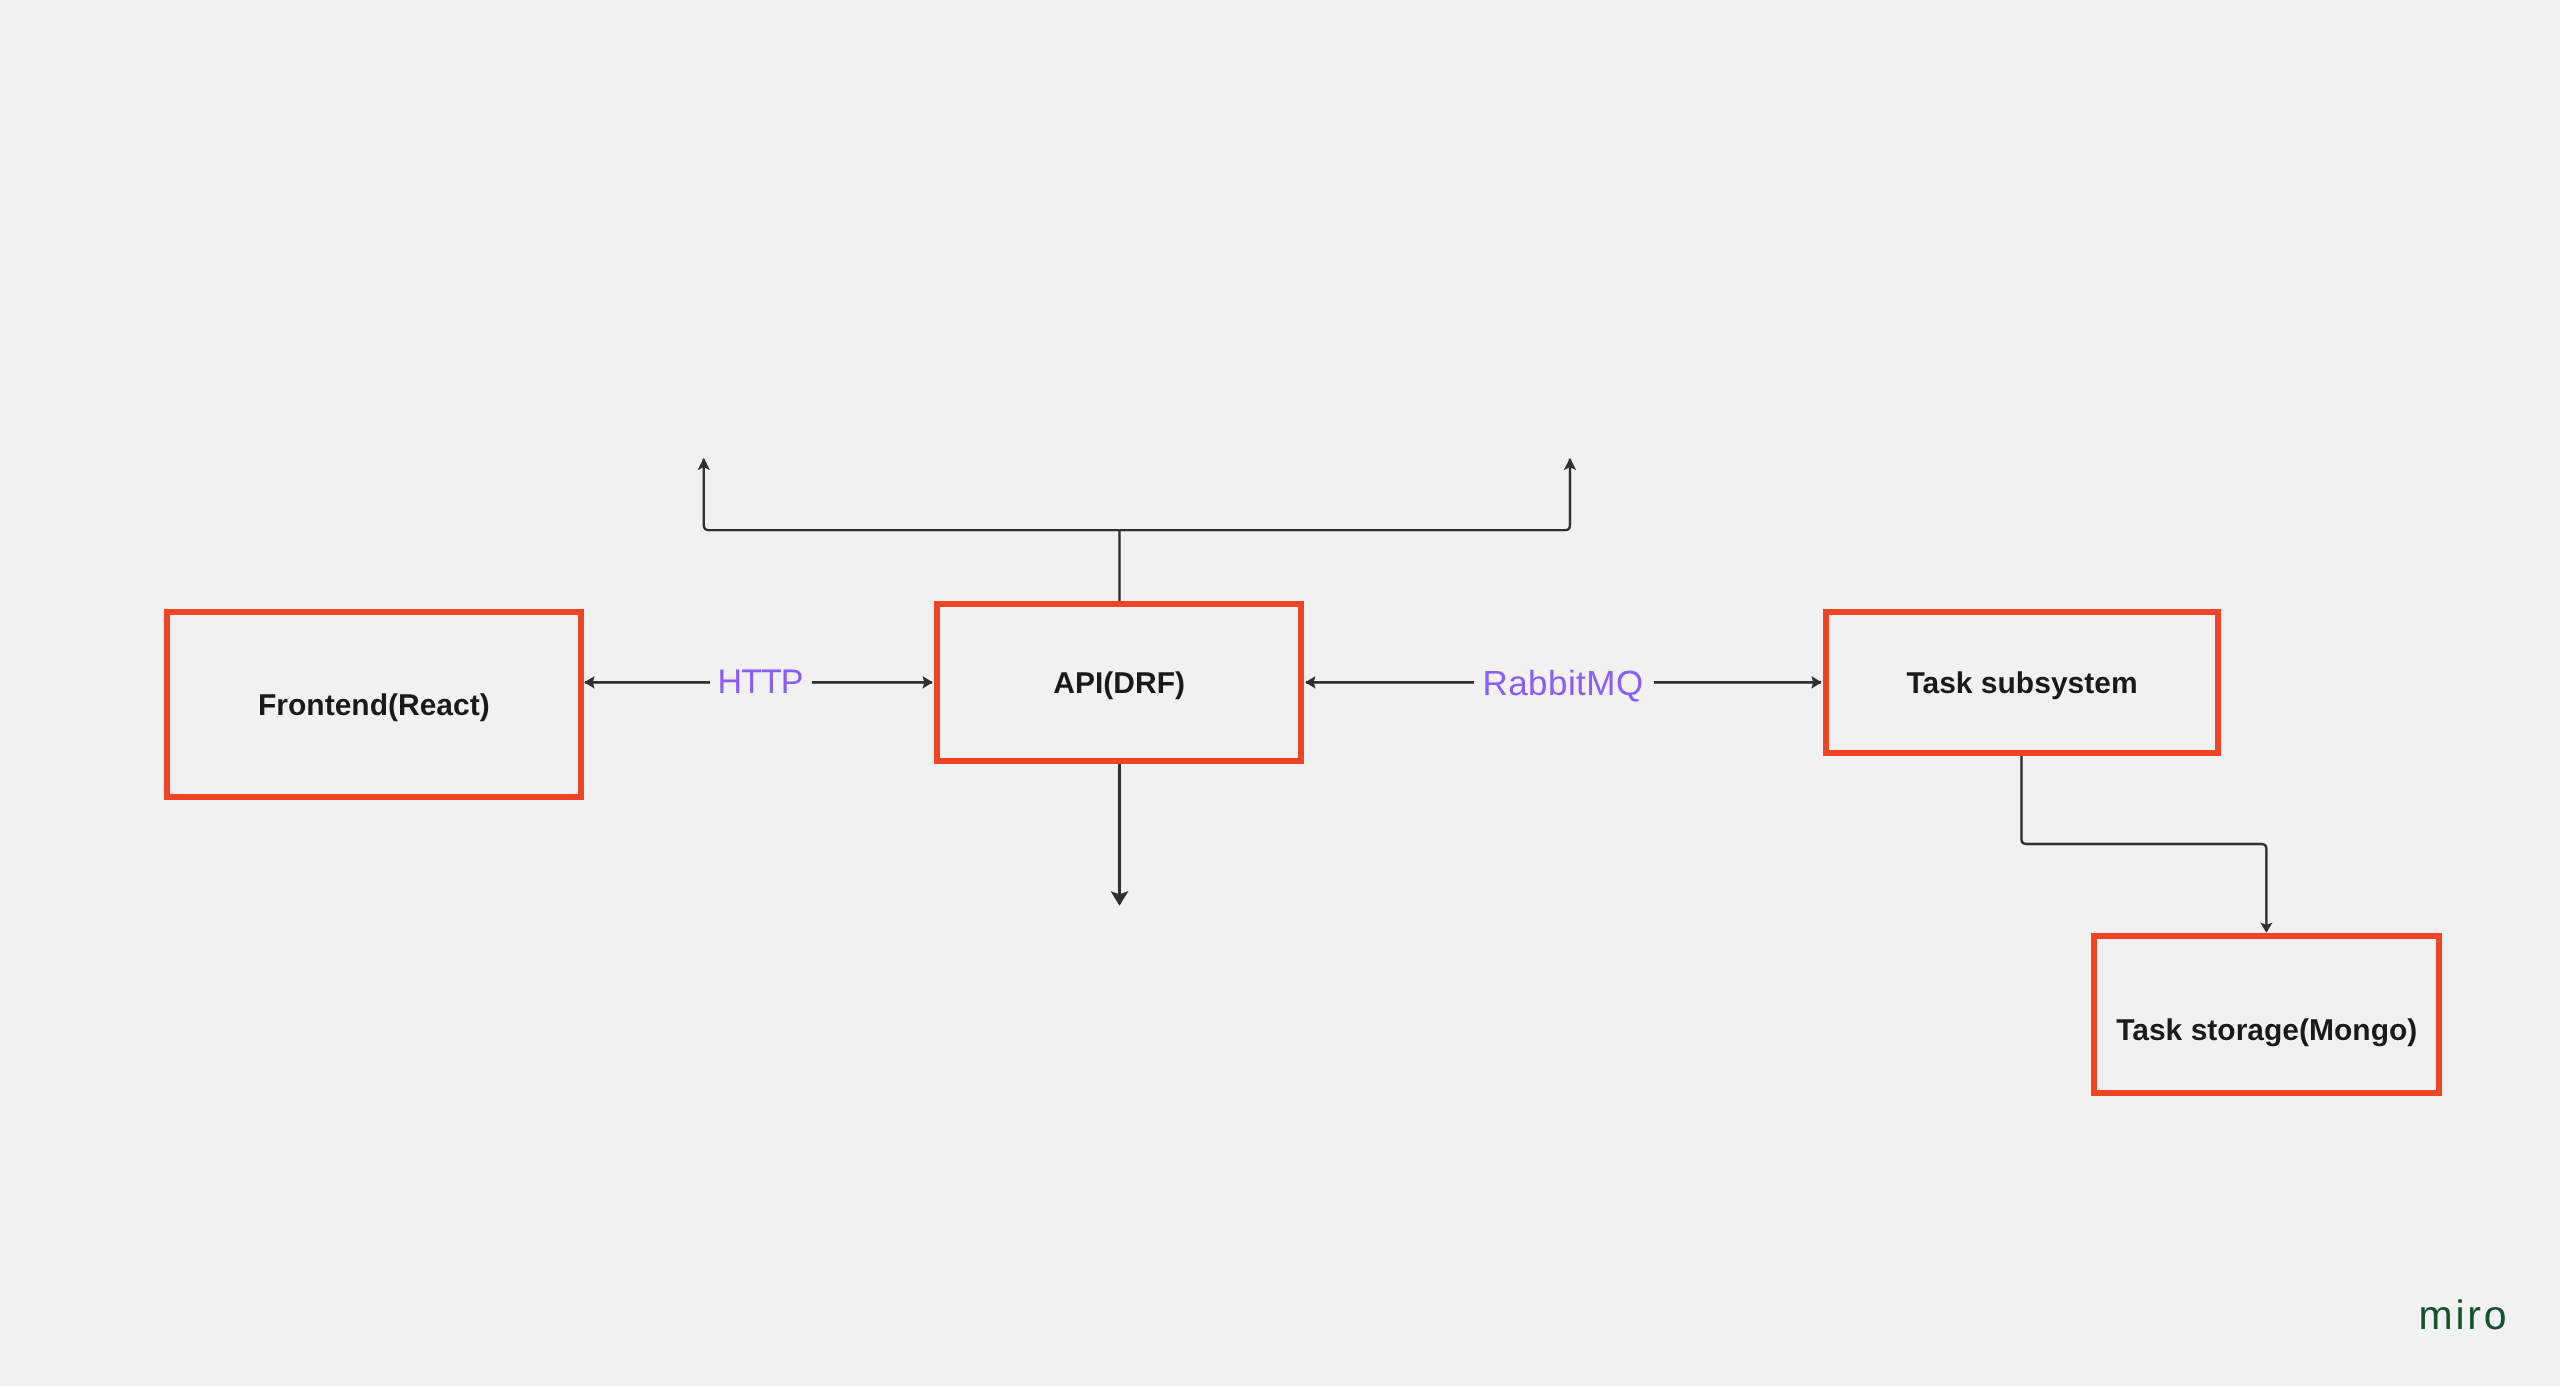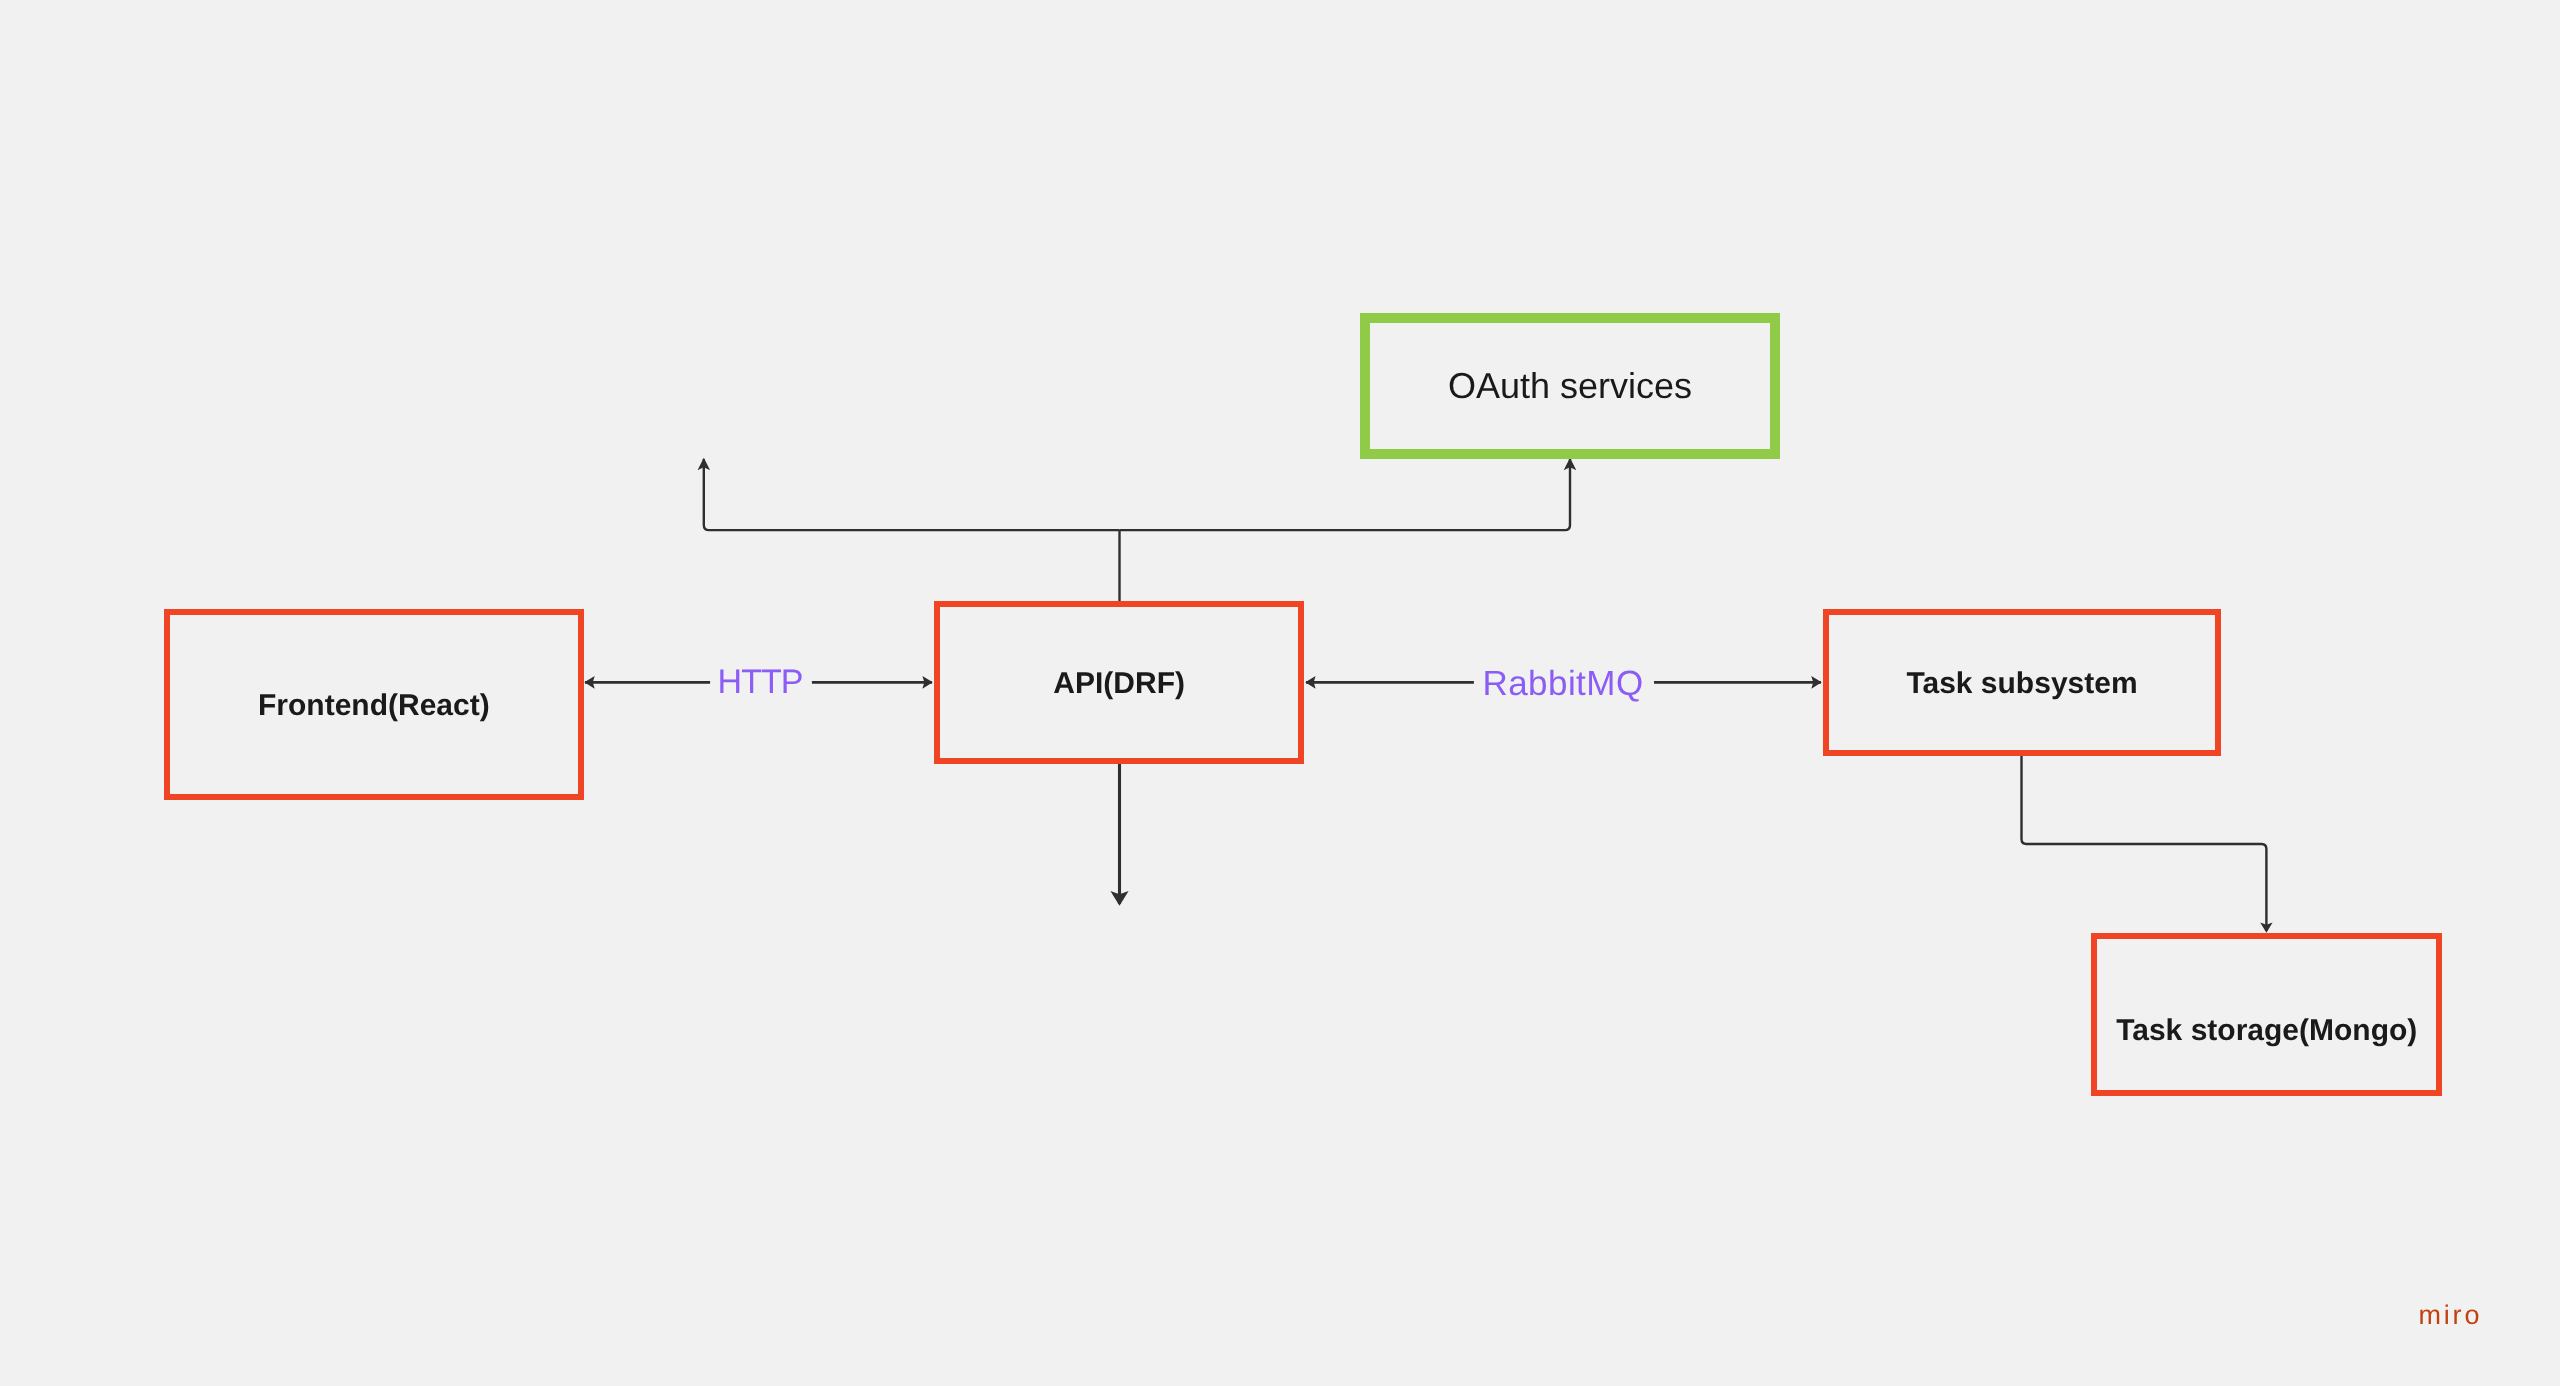--- a/index.html
+++ b/index.html
@@ -17,21 +17,21 @@
   .node.green > .node-label{font-size:36px;font-weight:400;color:#1a1a1a;line-height:48px;}
   .node.red{border:6.3px solid #F04524;}
   .node.red > .node-label{font-size:30px;font-weight:700;color:#1a1a1a;line-height:36px;}
 
   svg#edges{position:absolute;left:0;top:0;width:2560px;height:1386px;}
   svg#edges path{fill:none;stroke:#2f2f2f;stroke-width:2.4;stroke-linecap:butt;}
   svg#edges polygon{fill:#2f2f2f;stroke:none;}
 
   .edge-label{position:absolute;white-space:nowrap;color:#8b5cf6;font-size:35px;
               line-height:41px;transform:translateX(-50%) translateZ(0);}
-  #miro-watermark{position:absolute;white-space:nowrap;color:#c2410c;font-size:27px;
+  #miro-watermark{position:absolute;white-space:nowrap;color:#14532d;font-size:41px;
                   line-height:46px;letter-spacing:2.8px;transform:translateZ(0);}
 </style>
 </head>
 <body>
 
 <div id="board">
 
   <svg id="edges" viewBox="0 0 2560 1386" width="2560" height="1386">
 
     <path d="M 703.8 459 L 703.8 525 Q 703.8 530.1 708.9 530.1 L 1119.5 530.1"></path>
@@ -51,23 +51,20 @@
     <polygon points="1821.7,682.3 1811.3,675.9 1813.2,682.3 1811.3,688.7"></polygon>
 
     <path d="M 1119.5 763 L 1119.5 904" style="stroke-width:3.1"></path>
     <polygon points="1119.5,905.8 1110.4,890.9 1119.5,894.2 1128.6,890.9"></polygon>
 
     <path d="M 2021.5 755.5 L 2021.5 839 Q 2021.5 844 2026.5 844 L 2261.4 844 Q 2266.4 844 2266.4 849 L 2266.4 931"></path>
     <polygon points="2266.4,932.8 2260.2,922.4 2266.4,924.8 2272.6,922.4"></polygon>
   </svg>
 
 
-  <div class="node green" style="left:1360px;top:313px;width:420px;height:145.8px;">
-    <span class="node-label" style="top:0.5px;">OAuth services</span>
-  </div>
 
   <div class="node red" style="left:163.8px;top:608.8px;width:420.2px;height:191px;">
     <span class="node-label" style="top:2px;">Frontend(React)</span>
   </div>
 
   <div class="node red" style="left:934.4px;top:600.7px;width:369.5px;height:163.1px;">
     <span class="node-label" style="top:2px;">API(DRF)</span>
   </div>
 
   <div class="node red" style="left:1823px;top:608.8px;width:398px;height:147px;">

